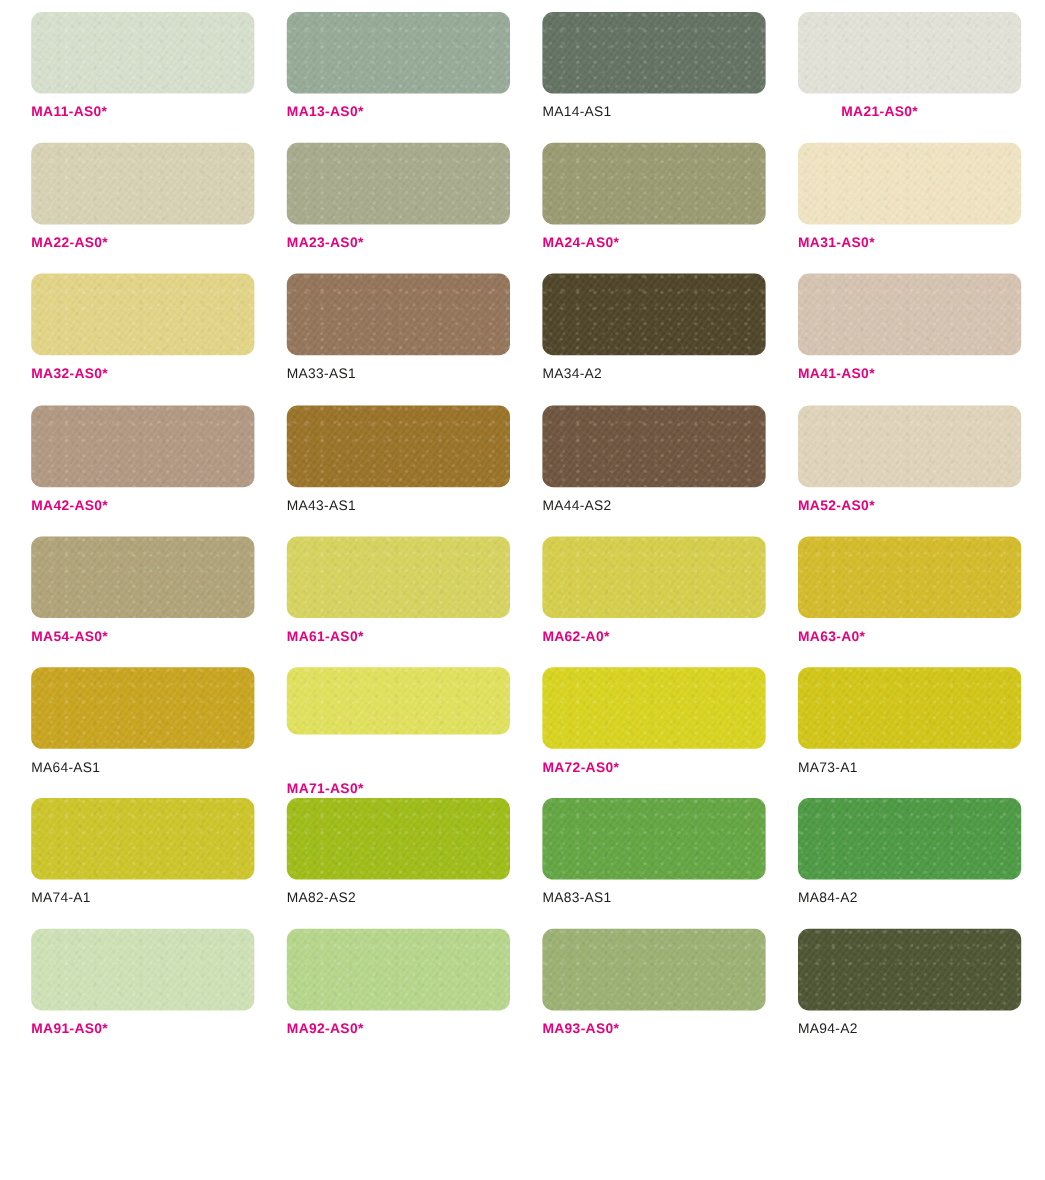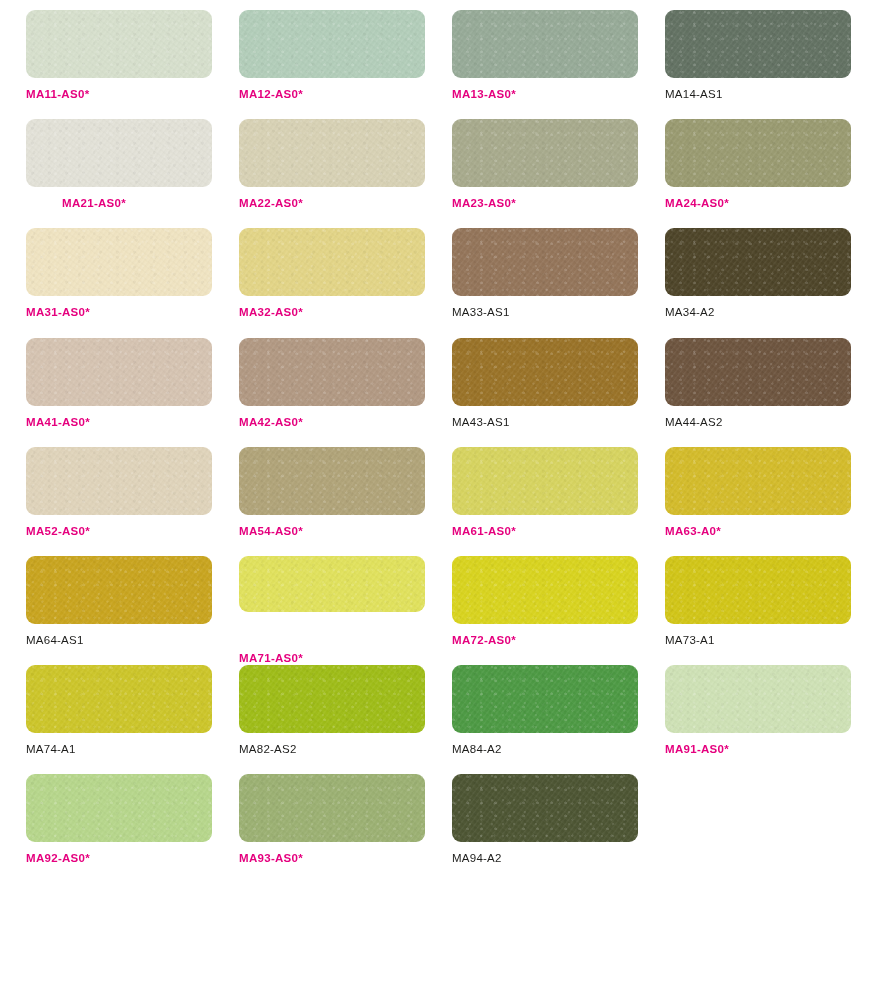--- a/index.html
+++ b/index.html
@@ -97,24 +97,20 @@
 </style>
 </head>
 <body style="background: rgb(255, 255, 255);">
 
 <div id="swatch-grid" style="grid-template-columns: repeat(4, 186px);">
     <div class="swatch-cell">
       <div class="chip" title="MA11-AS0" style="background: rgb(215, 224, 205);"></div>
       <div class="chip-label starred" style="color: rgb(229, 0, 126);">MA11-AS0*</div>
     </div>
     <div class="swatch-cell">
-      <div class="chip" title="MA12-AS0" style="background: rgb(179, 206, 186);"></div>
-      <div class="chip-label starred" style="color: rgb(229, 0, 126);">MA12-AS0*</div>
-    </div>
-    <div class="swatch-cell">
       <div class="chip" title="MA13-AS0" style="background: rgb(151, 171, 152);"></div>
       <div class="chip-label starred" style="color: rgb(229, 0, 126);">MA13-AS0*</div>
     </div>
     <div class="swatch-cell">
       <div class="chip" title="MA14-AS1" style="background: rgb(99, 114, 99);"></div>
       <div class="chip-label plain" style="color: rgb(29, 29, 27);">MA14-AS1</div>
     </div>
     <div class="swatch-cell">
       <div class="chip" title="MA21-AS0" style="background: rgb(227, 226, 216);"></div>
       <div class="chip-label starred" style="color: rgb(229, 0, 126); margin-left: 36px;">MA21-AS0*</div>
@@ -169,20 +165,24 @@
     </div>
     <div class="swatch-cell">
       <div class="chip" title="MA54-AS0" style="background: rgb(177, 164, 121);"></div>
       <div class="chip-label starred" style="color: rgb(229, 0, 126);">MA54-AS0*</div>
     </div>
     <div class="swatch-cell">
       <div class="chip" title="MA61-AS0" style="background: rgb(215, 212, 96);"></div>
       <div class="chip-label starred" style="color: rgb(229, 0, 126);">MA61-AS0*</div>
     </div>
     <div class="swatch-cell">
+      <div class="chip" title="MA62-A0" style="background: rgb(214, 207, 76);"></div>
+      <div class="chip-label starred" style="color: rgb(229, 0, 126);">MA62-A0*</div>
+    </div>
+    <div class="swatch-cell">
       <div class="chip" title="MA63-A0" style="background: rgb(212, 188, 43);"></div>
       <div class="chip-label starred" style="color: rgb(229, 0, 126);">MA63-A0*</div>
     </div>
     <div class="swatch-cell">
       <div class="chip" title="MA64-AS1" style="background: rgb(201, 165, 31);"></div>
       <div class="chip-label plain" style="color: rgb(29, 29, 27);">MA64-AS1</div>
     </div>
     <div class="swatch-cell">
       <div class="chip" title="MA71-AS0" style="background: rgb(225, 226, 93);"></div>
       <div class="chip-label starred" style="color: rgb(229, 0, 126); margin-top: 40px;">MA71-AS0*</div>
@@ -197,20 +197,24 @@
     </div>
     <div class="swatch-cell">
       <div class="chip" title="MA74-A1" style="background: rgb(205, 198, 42);"></div>
       <div class="chip-label plain" style="color: rgb(29, 29, 27);">MA74-A1</div>
     </div>
     <div class="swatch-cell">
       <div class="chip" title="MA82-AS2" style="background: rgb(159, 189, 24);"></div>
       <div class="chip-label plain" style="color: rgb(29, 29, 27);">MA82-AS2</div>
     </div>
     <div class="swatch-cell">
+      <div class="chip" title="MA83-AS1" style="background: rgb(100, 166, 67);"></div>
+      <div class="chip-label plain" style="color: rgb(29, 29, 27);">MA83-AS1</div>
+    </div>
+    <div class="swatch-cell">
       <div class="chip" title="MA84-A2" style="background: rgb(77, 154, 68);"></div>
       <div class="chip-label plain" style="color: rgb(29, 29, 27);">MA84-A2</div>
     </div>
     <div class="swatch-cell">
       <div class="chip" title="MA91-AS0" style="background: rgb(207, 226, 182);"></div>
       <div class="chip-label starred" style="color: rgb(229, 0, 126);">MA91-AS0*</div>
     </div>
     <div class="swatch-cell">
       <div class="chip" title="MA92-AS0" style="background: rgb(183, 215, 140);"></div>
       <div class="chip-label starred" style="color: rgb(229, 0, 126);">MA92-AS0*</div>

